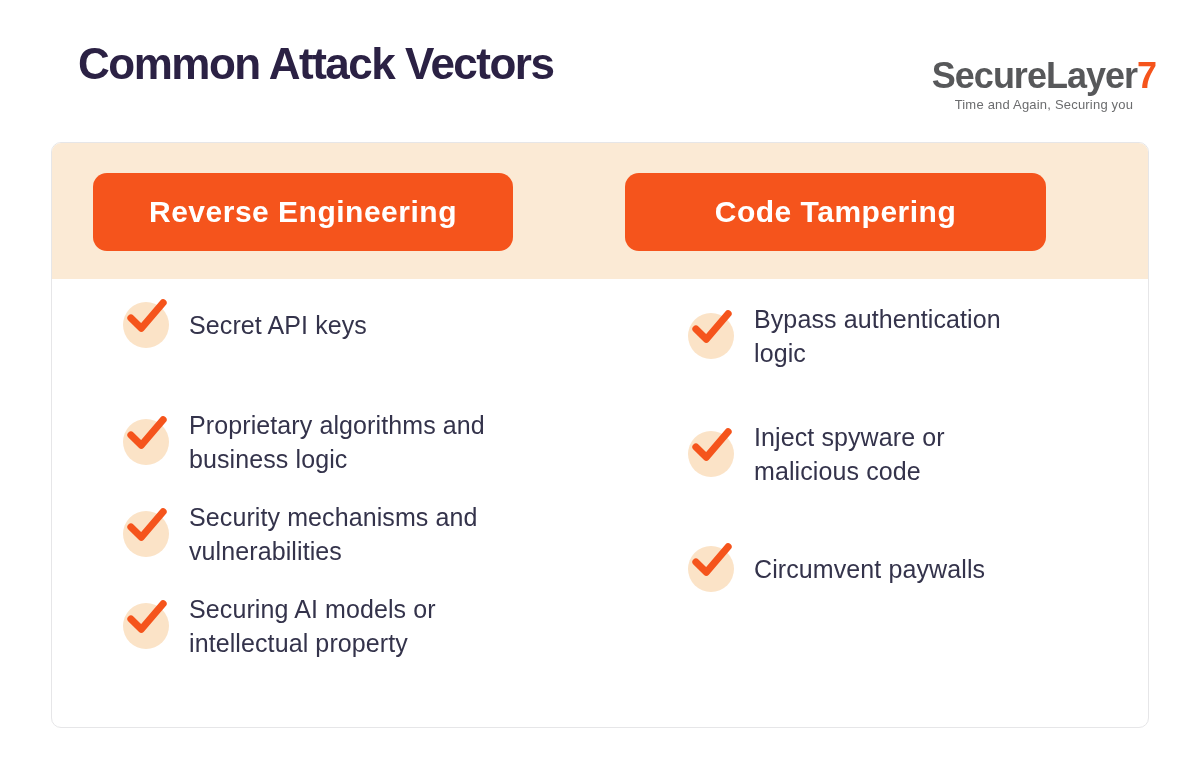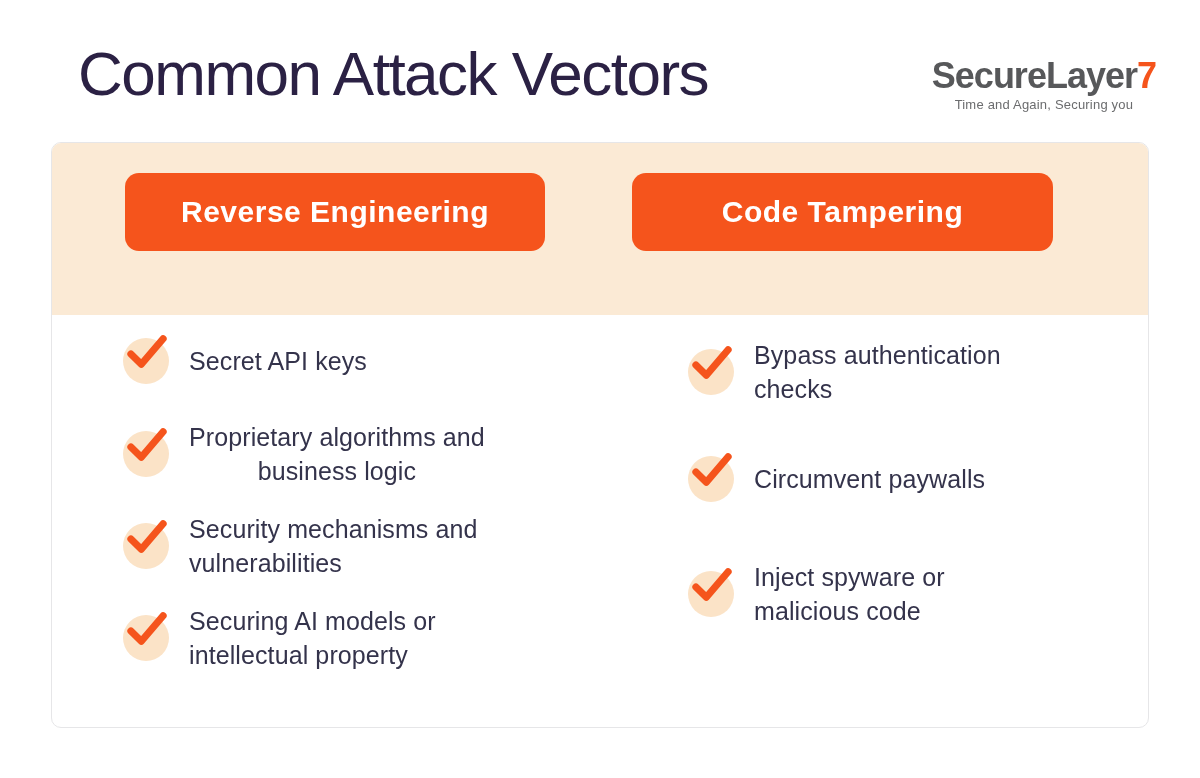--- a/index.html
+++ b/index.html
@@ -18,21 +18,21 @@
   .page{
     position:relative;
     width:1200px;height:778px;
     background:#ffffff;
     overflow:hidden;
   }
   
   .header{position:relative;height:142px;}
   .title{
     position:absolute;left:78px;top:40px;
-    font-size:62px;font-weight:normal;
+    font-size:44px;font-weight:bold;
     letter-spacing:-1.5px;
     color:var(--title);
     line-height:1.1;
   }
   .logo{
     position:absolute;right:44px;top:58px;
     text-align:center;
   }
   .logo-line{
     font-size:36px;font-weight:bold;
@@ -51,49 +51,48 @@
   
   .panel{
     position:absolute;left:51px;top:142px;
     width:1098px;height:586px;
     background:#ffffff;
     border:1px solid var(--panel-border);
     border-radius:10px;
     overflow:hidden;
   }
   .band{
-    height:172px;
+    height:136px;
     background:var(--band);
     display:flex;
     align-items:flex-start;
-    padding-left:32px;
   }
   .pill{
     margin-top:30px;
     height:78px;
     background:var(--orange);
     border-radius:14px;
     color:#ffffff;
     font-size:30px;font-weight:bold;
     letter-spacing:0.5px;
     display:flex;align-items:center;justify-content:center;
   }
   .pill-left{margin-left:41px;width:420px;}
-  .pill-right{margin-left:87px;width:421px;}
+  .pill-right{margin-left:112px;width:421px;}
   
   .panel-body{
     display:flex;
     padding-top:23px;
   }
   .col{display:flex;flex-direction:column;}
   .col1{margin-left:71px;width:470px;}
   .col2{margin-left:95px;width:420px;}
   .item{display:flex;align-items:center;}
   .col .item + .item{margin-top:24px;}
-  .col1 .item:nth-child(2){margin-top:36px;text-align:center;}
+  .col1 .item:nth-child(2){margin-top:60px;}
   .col2 .item + .item{margin-top:50px;}
   .col2 .item:nth-child(3){margin-top:58px;}
   .check{
     position:relative;
     flex:none;
     width:46px;height:46px;
     background:var(--circle);
     border-radius:50%;
     margin-right:20px;
   }
@@ -172,36 +171,36 @@
           </div>
         </div>
       <div class="col col2">
           <div class="item">
             <span class="check">
               <svg class="tick" viewBox="0 0 44 38" aria-hidden="true">
                 <path d="M5 21 L16 32 L39 5"></path>
               </svg>
             </span>
             <span class="item-text">Bypass authentication
-checks</span>
-          </div>
-          <div class="item">
-            <span class="check">
-              <svg class="tick" viewBox="0 0 44 38" aria-hidden="true">
-                <path d="M5 21 L16 32 L39 5"></path>
-              </svg>
-            </span>
-            <span class="item-text">Circumvent paywalls</span>
+logic</span>
           </div>
           <div class="item">
             <span class="check">
               <svg class="tick" viewBox="0 0 44 38" aria-hidden="true">
                 <path d="M5 21 L16 32 L39 5"></path>
               </svg>
             </span>
             <span class="item-text">Inject spyware or
 malicious code</span>
+          </div>
+          <div class="item">
+            <span class="check">
+              <svg class="tick" viewBox="0 0 44 38" aria-hidden="true">
+                <path d="M5 21 L16 32 L39 5"></path>
+              </svg>
+            </span>
+            <span class="item-text">Circumvent paywalls</span>
           </div>
         </div>
     </div>
   </div>
 
 </div>
 
 </body></html>

